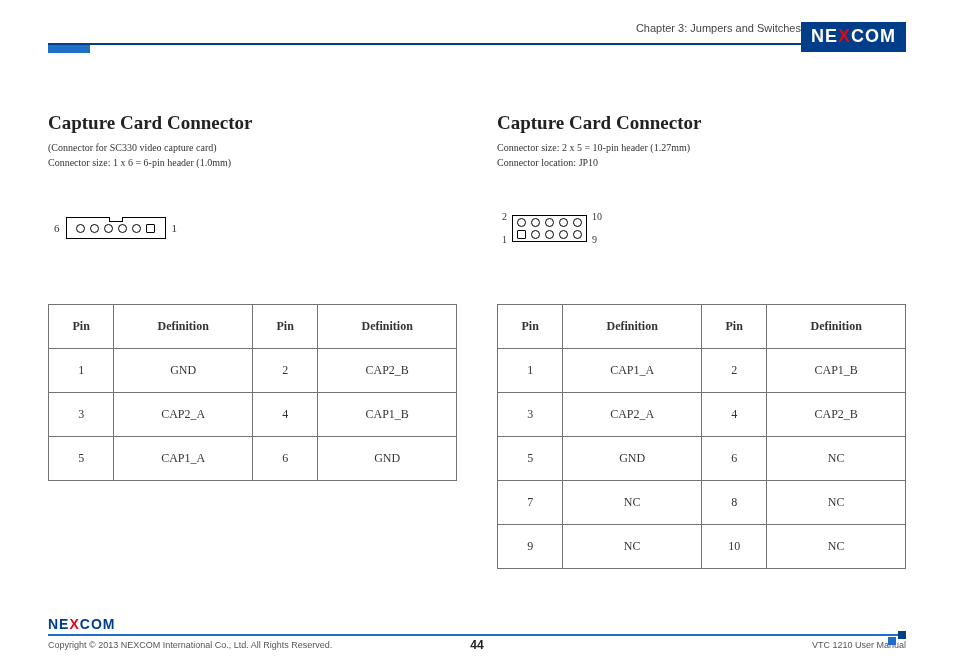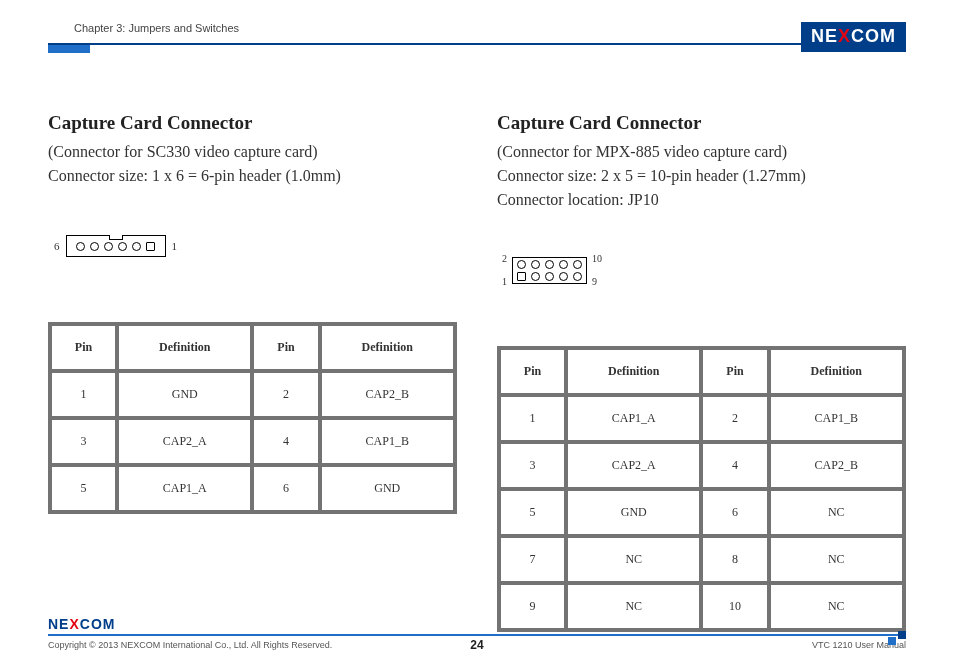--- a/index.html
+++ b/index.html
@@ -12,24 +12,23 @@
     color: #333;
   }
   .page {
     padding: 22px 48px 0 48px;
     position: relative;
     height: 100%;
   }
   
   .hdr {
     display: flex;
-    justify-content: space-between;
+    justify-content: flex-end;
     align-items: flex-start;
     height: 34px;
-    margin-left: 26px;
   }
   .hdr-left { font-size: 11px; color: #444; }
   .hdr-line {
     position: absolute;
     left: 48px; right: 48px; top: 43px;
     height: 2px; background: #003e8a;
   }
   .hdr-accent {
     position: absolute;
     left: 48px; top: 45px;
@@ -52,21 +51,21 @@
     gap: 40px;
     margin-top: 56px;
   }
   .col { flex: 1; font-family: Liberation Serif, serif; }
   h2.section-title {
     font-size: 19px;
     font-weight: 700;
     color: #222;
     margin-bottom: 6px;
   }
-  .sub { font-size: 16px; color: #333; line-height: 1.5; }
+  .sub { font-size: 10px; color: #333; line-height: 1.5; }
   
   .diagram-area {
     height: 80px;
     margin-top: 18px;
     display: flex;
     align-items: center;
   }
   .pinlabel { font-size: 11px; color: #333; margin: 0 6px; }
   
   .conn6 {
@@ -111,21 +110,21 @@
   .conn10 .pin { width: 9px; height: 9px; border: 1.2px solid #000; border-radius: 50%; }
   .conn10 .pin.sq { border-radius: 1px; }
   
   table.pins {
     border-collapse: collapse;
     width: 100%;
     margin-top: 36px;
     font-size: 12px;
   }
   table.pins th, table.pins td {
-    border: 4px solid #737373;
+    border: 1px solid #737373;
     padding: 14px 6px;
     text-align: center;
   }
   table.pins th { font-weight: 700; }
   
   .ftr {
     position: absolute;
     left: 48px; right: 48px; bottom: 22px;
   }
   .ftr-line {
@@ -229,21 +228,20 @@
               <td>CAP1_A</td>
             <td>6</td>
               <td>GND</td>
           </tr>
         </tbody>
       </table>
     </div>
 
     <div class="col">
       <h2 class="section-title">Capture Card Connector</h2>
-      <div class="sub">(Connector for MPX-885 video capture card)</div>
       <div class="sub">Connector size: 2 x 5 = 10-pin header (1.27mm)</div>
       <div class="sub">Connector location: JP10</div>
 
       <div class="diagram-area">
         <div class="conn10-wrap">
           <div class="conn10-left">
             <span>2</span>
             <span>1</span>
           </div>
           <div class="conn10">
@@ -314,17 +312,17 @@
     </div>
   </div>
 
   <div class="ftr">
     <div class="ftr-logo">
       <span>NE</span><span class="x">X</span><span>COM</span>
     </div>
     <div class="ftr-line"></div>
     <div class="ftr-row">
       <span>Copyright © 2013 NEXCOM International Co., Ltd. All Rights Reserved.</span>
-      <span class="pgnum">24</span>
+      <span class="pgnum">44</span>
       <span>VTC 1210 User Manual</span>
     </div>
   </div>
 </div>
 
 </body></html>

